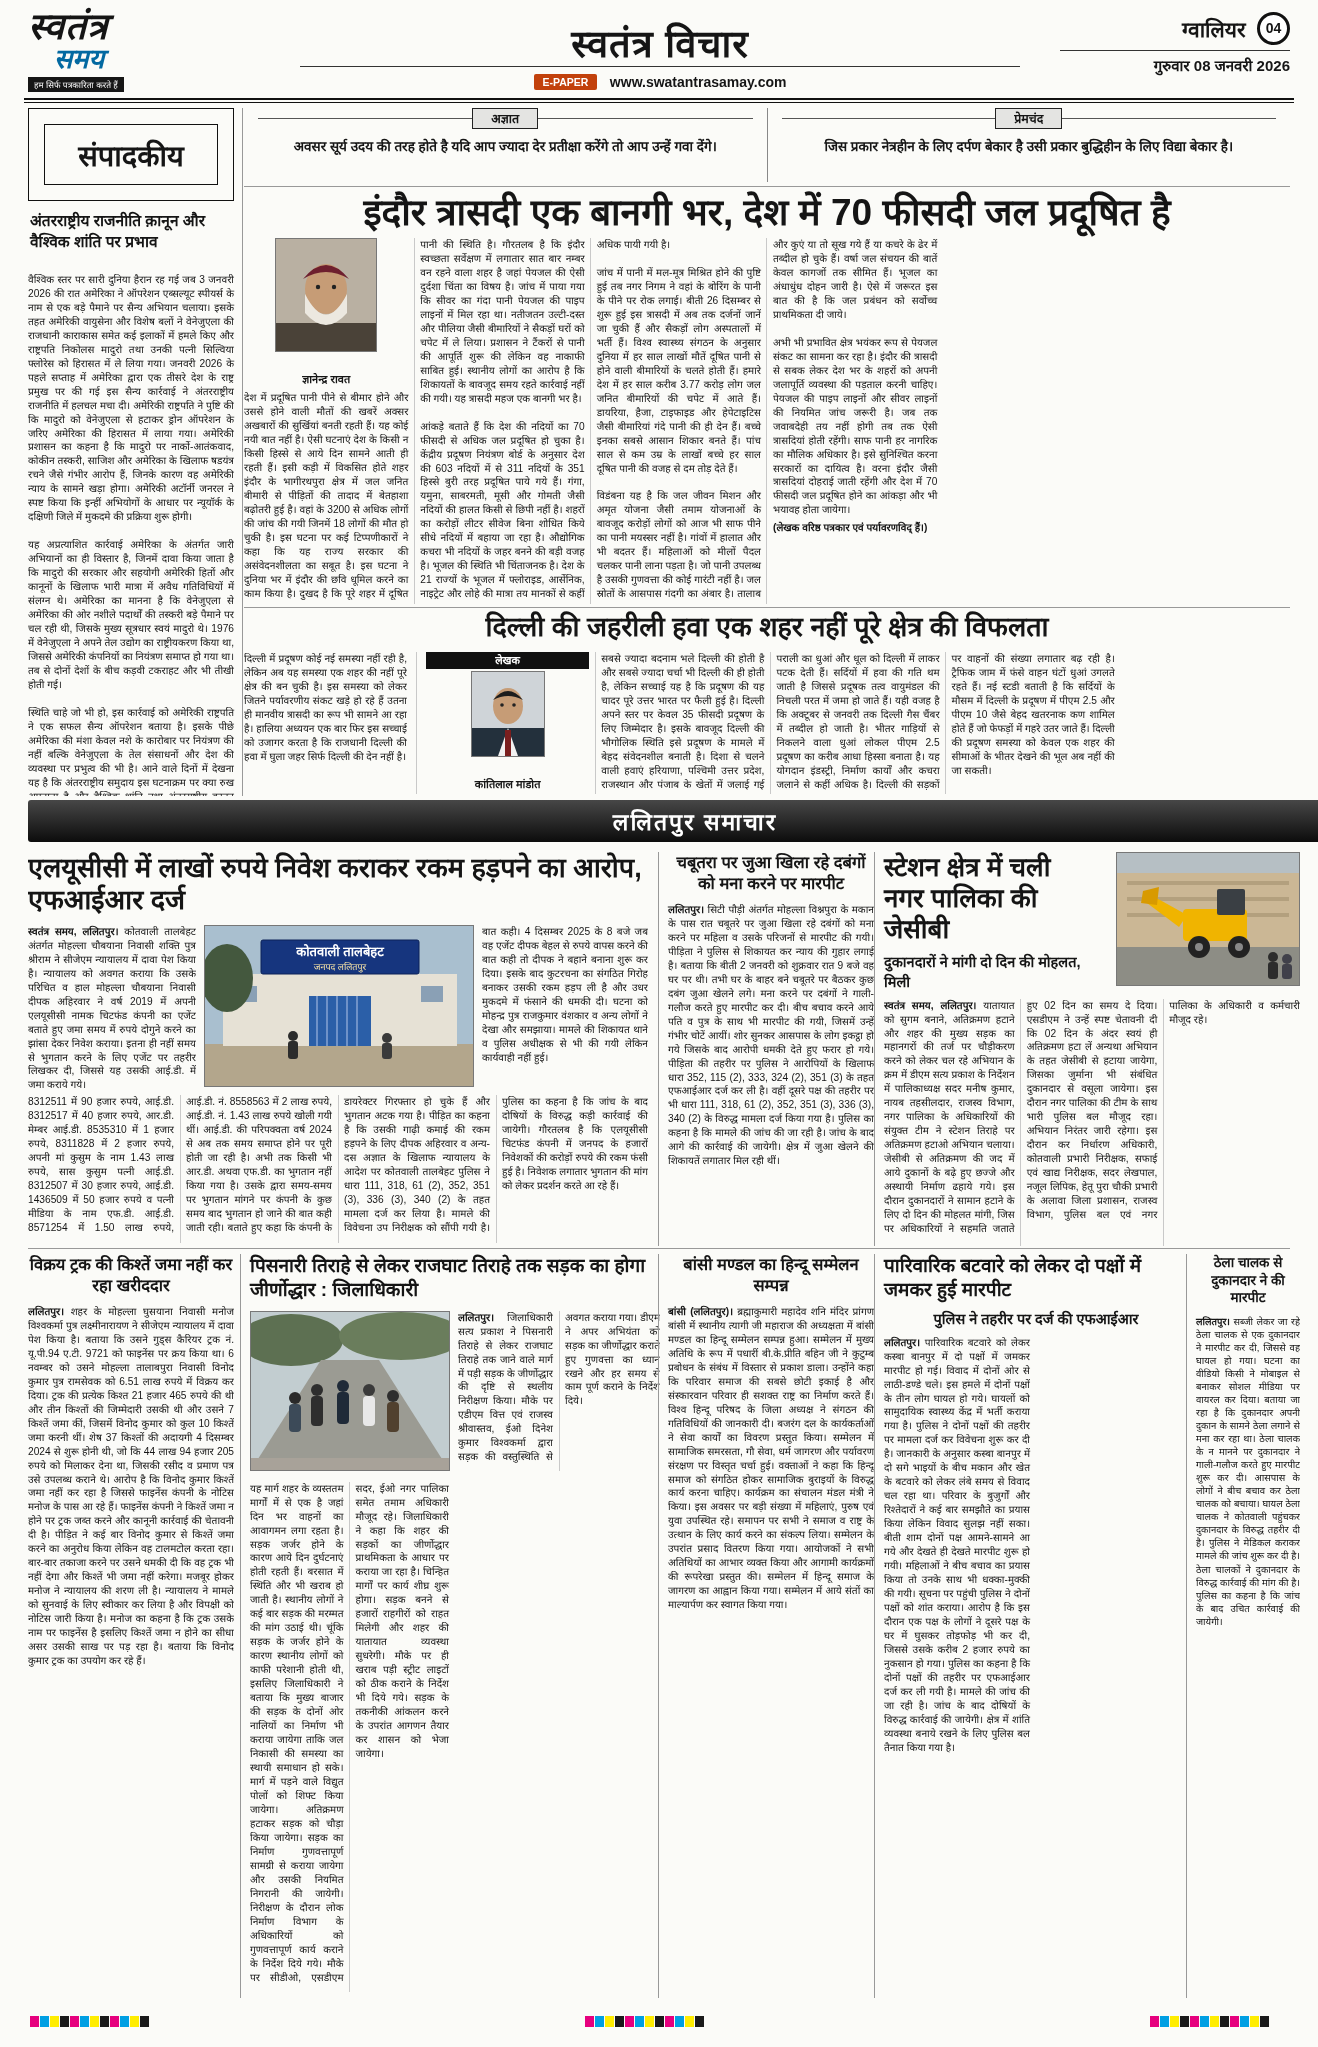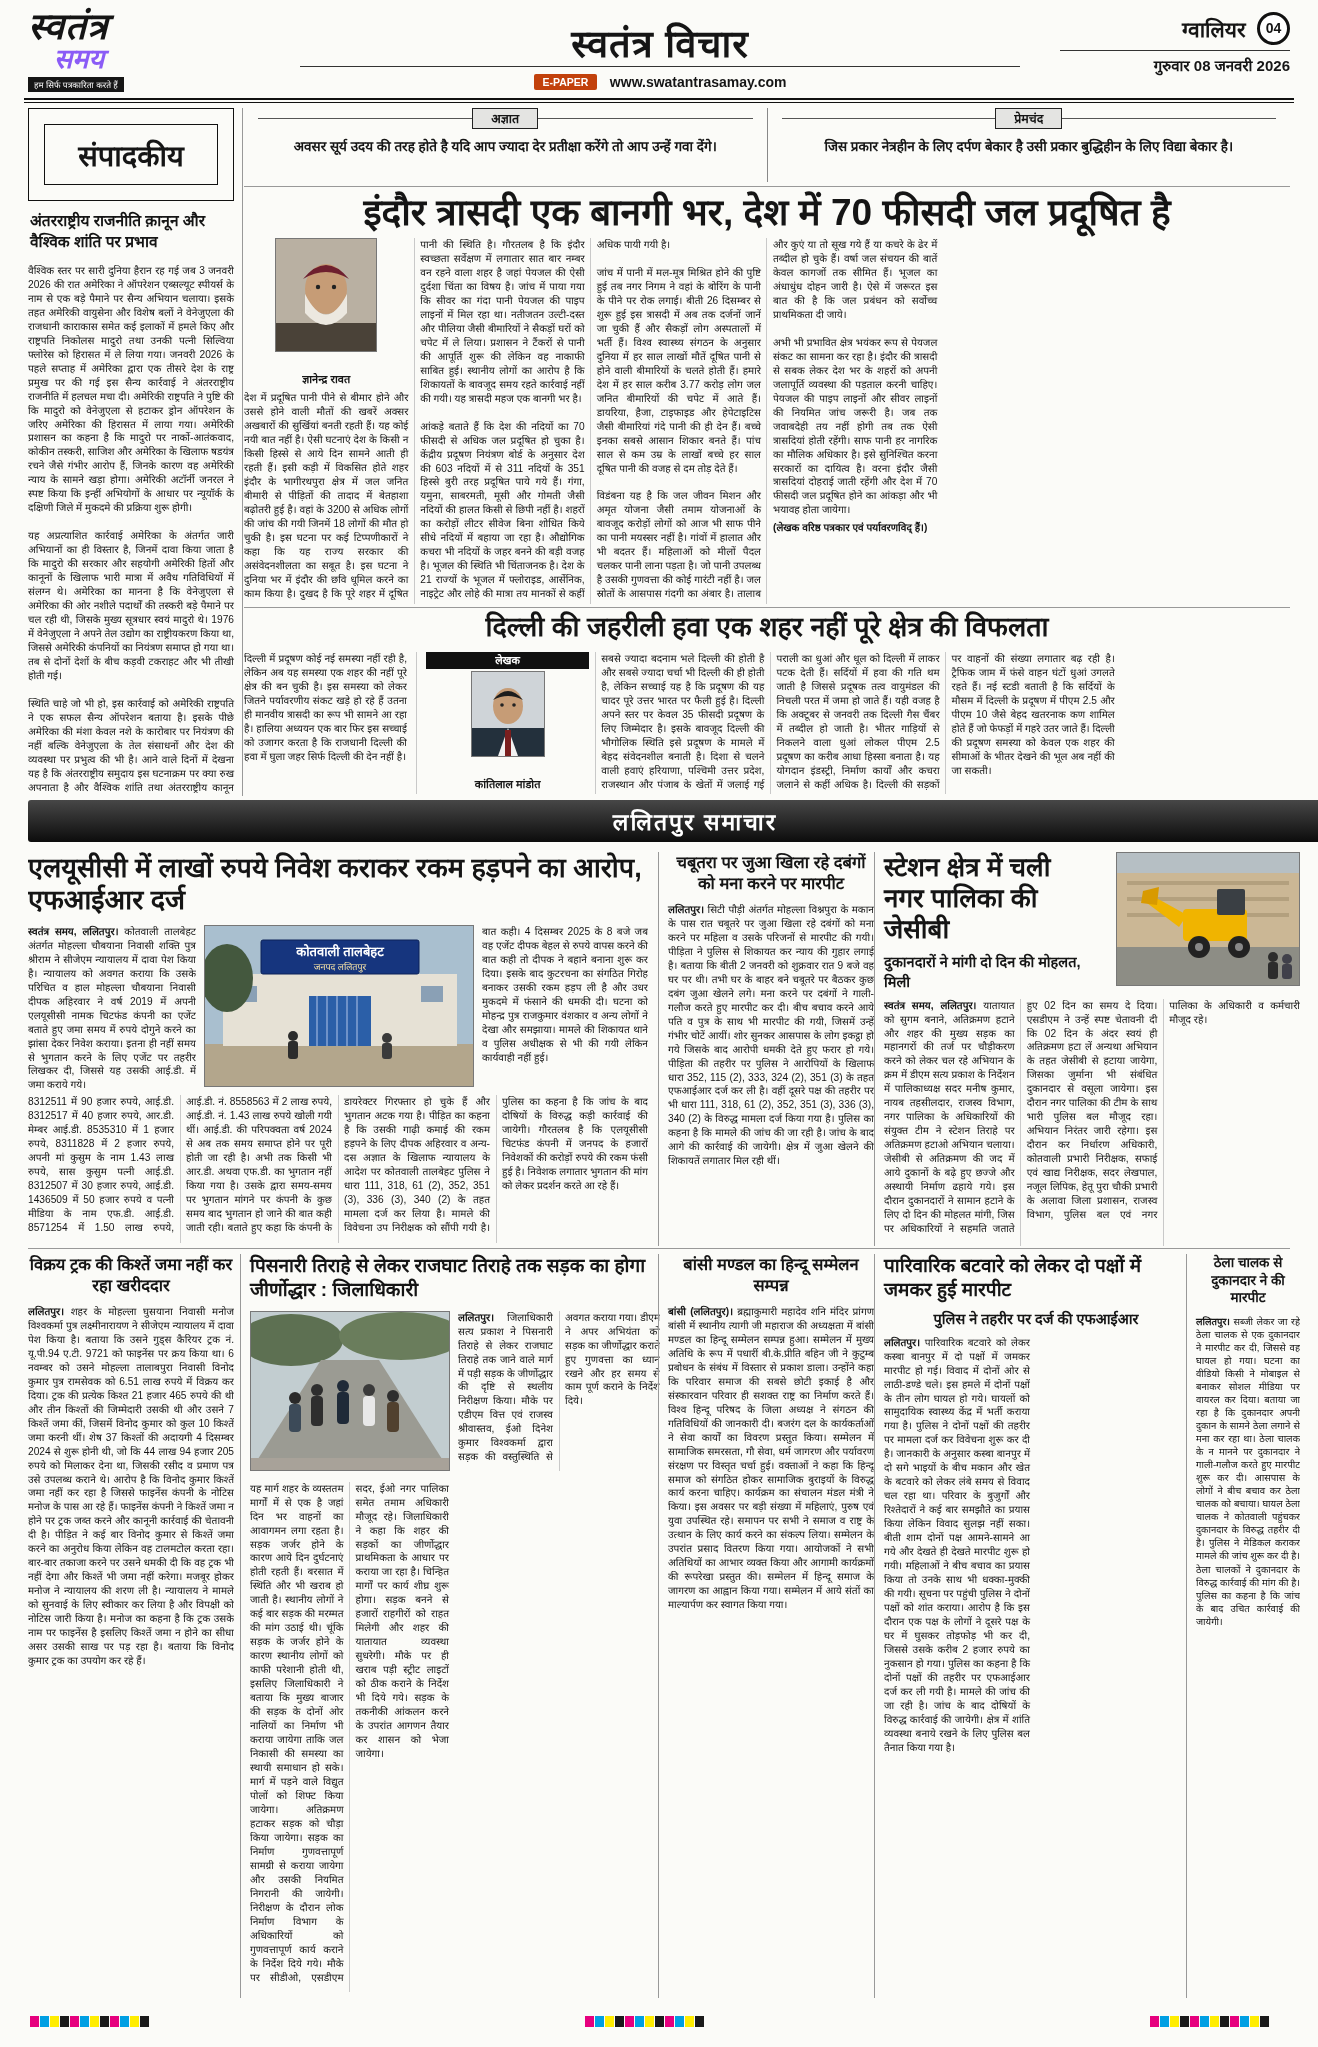--- a/index.html
+++ b/index.html
@@ -3,21 +3,21 @@
 <meta charset="utf-8">
 <style>
   html,body{margin:0;padding:0;background:#9a9a9a;}
   .page{position:relative;width:1318px;height:2047px;margin:0 auto;background:#fbfbf8;
         font-family:"Liberation Sans",sans-serif;color:#151515;overflow:hidden;
         box-shadow:0 0 8px rgba(0,0,0,.4);}
   .a{position:absolute;}
 
   
   .logo-line1{font-size:37px;font-weight:bold;font-style:italic;letter-spacing:1px;line-height:1;}
-  .logo-line2{font-size:27px;font-weight:bold;font-style:italic;color:#8b5cf6;line-height:1.05;margin-left:26px;}
+  .logo-line2{font-size:27px;font-weight:bold;font-style:italic;color:#0369a1;line-height:1.05;margin-left:26px;}
   .logo-tagline{display:inline-block;background:#161616;color:#fff;font-size:8.5px;padding:2px 6px;margin-top:4px;}
   .masthead-title{text-align:center;font-size:38px;font-weight:800;letter-spacing:1px;}
   .epaper-row{text-align:center;border-top:1px solid #333;padding-top:5px;}
   .epaper-badge{display:inline-block;background:#c2410c;color:#fff;font-size:10.5px;font-weight:bold;
                 padding:2px 9px;border-radius:2px;vertical-align:middle;margin-right:8px;}
   .site-url{font-size:14px;font-weight:bold;vertical-align:middle;}
   .hdr-city{font-size:21px;font-weight:800;vertical-align:middle;}
   .page-badge{display:inline-block;width:27px;height:27px;border:3px solid #111;border-radius:50%;
               text-align:center;line-height:27px;font-size:14px;font-weight:800;vertical-align:middle;margin-left:7px;background:#fff;}
   .hdr-date{font-size:15px;font-weight:800;border-top:1px solid #333;margin-top:5px;padding-top:4px;text-align:right;}
@@ -27,21 +27,21 @@
 
   
   .body-text{font-size:10.2px;line-height:1.37;text-align:justify;}
   .byline{font-weight:bold;}
   .pre{white-space:pre-line;}
 
   
   .editorial{padding-right:8px;border-right:1px solid #999;overflow:hidden;}
   .edit-box-outer{border:1.5px solid #111;padding:15px;}
   .edit-box-inner{border:1.5px solid #111;padding:10px 4px;text-align:center;font-size:29px;font-weight:800;}
-  .edit-headline{font-size:15.5px;font-weight:800;line-height:1.35;margin:10px 2px 11px;}
+  .edit-headline{font-size:15.5px;font-weight:800;line-height:1.35;margin:10px 2px 20px;}
 
   
   .quotes{display:flex;}
   .quote{flex:1;position:relative;padding:0 14px;overflow:hidden;}
   .quote + .quote{border-left:1px solid #888;}
   .quote-label-row{position:relative;text-align:center;height:22px;}
   .quote-label-row::before{content:"";position:absolute;left:0;right:0;top:10px;border-top:1px solid #555;}
   .quote-label{position:relative;display:inline-block;border:1px solid #222;background:#e4e4e2;
                padding:1px 18px;font-weight:bold;font-size:12.5px;z-index:1;}
   .quote-text{font-size:13.5px;font-weight:bold;text-align:center;margin-top:7px;line-height:1.45;}

